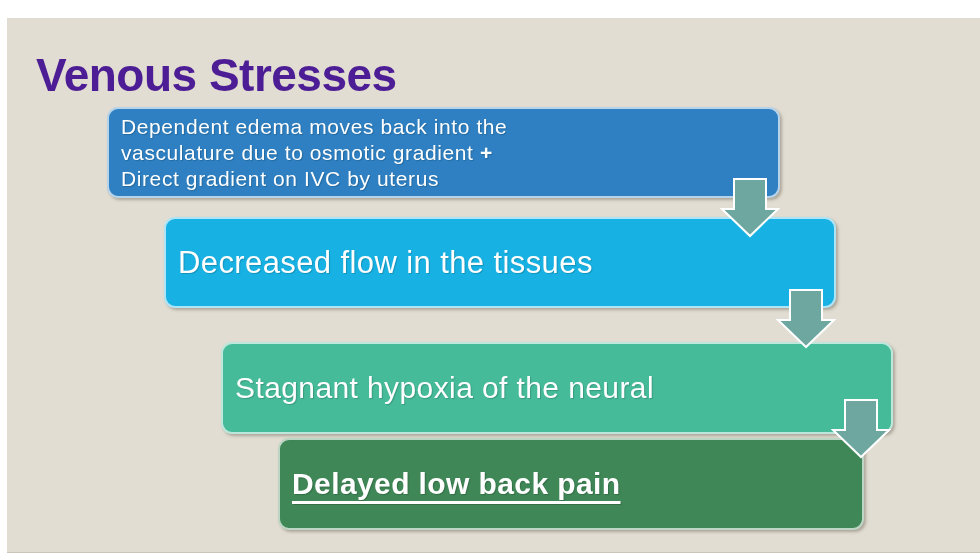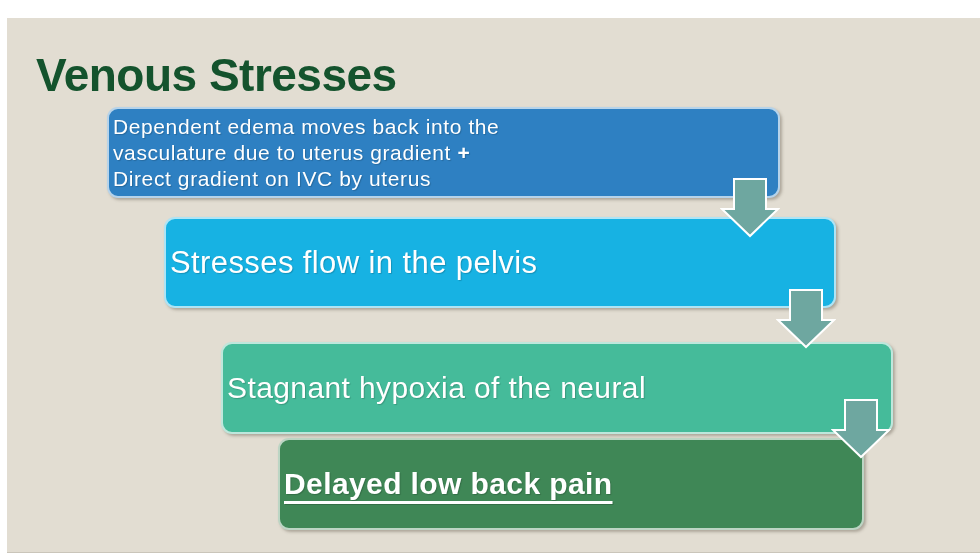--- a/index.html
+++ b/index.html
@@ -20,36 +20,36 @@
     background: #e2ddd2;
     border-bottom: 1px solid #cac5ba;
   }
   .slide-title {
     position: absolute;
     left: 29px; top: 30px;
     margin: 0;
     font-size: 46px;
     font-weight: 600;
     letter-spacing: -0.5px;
-    color: #14532d;
+    color: #4c1d95;
     white-space: nowrap;
   }
   .step-box {
     position: absolute;
     border-radius: 11px;
     border: 2px solid rgba(255,255,255,0.65);
     box-shadow: 2px 2px 3px rgba(110,102,88,0.45);
     box-sizing: border-box;
     display: flex;
     align-items: center;
     color: #ffffff;
     text-shadow: 1px 1px 1px rgba(0,0,0,0.18);
     z-index: 1;
   }
-  .box-text { padding-left: 4px; white-space: nowrap; }
+  .box-text { padding-left: 12px; white-space: nowrap; }
   .box-1 { left: 100px; top: 89px;  width: 673px; height: 91px; }
   .box-1 .box-text { font-size: 21px; line-height: 26px; letter-spacing: 0.6px; }
   .box-1 .plus { font-weight: bold; }
   .box-2 { left: 157px; top: 199px; width: 672px; height: 91px; }
   .box-2 .box-text { font-size: 31px; letter-spacing: 0.4px; }
   .box-3 { left: 214px; top: 324px; width: 672px; height: 92px; }
   .box-3 .box-text { font-size: 30px; line-height: 34px; letter-spacing: 0.4px; }
   .box-4 { left: 271px; top: 420px; width: 586px; height: 92px; }
   .box-4 .box-text {
     font-size: 30px;
@@ -72,29 +72,29 @@
 <body>
 
 <div class="page">
   <div class="slide">
 
     <h1 class="slide-title">Venous Stresses</h1>
 
     <div class="step-box box-1" style="background: rgb(46, 128, 194);">
       <div class="box-text">
         <span>Dependent edema moves back into the</span><br>
-        <span>vasculature due to uterus gradient</span>
+        <span>vasculature due to osmotic gradient</span>
         <b class="plus">+</b><br>
         <span>Direct gradient on IVC by uterus</span>
       </div>
     </div>
 
     <div class="step-box box-2" style="background: rgb(23, 178, 227);">
       <div class="box-text">
-        <span>Stresses flow in the pelvis</span>
+        <span>Decreased flow in the tissues</span>
       </div>
     </div>
 
     <div class="step-box box-3" style="background: rgb(69, 187, 154);">
       <div class="box-text">
         <span>Stagnant hypoxia of the neural</span><br>
       </div>
     </div>
 
     <div class="step-box box-4" style="background: rgb(63, 135, 86);">

